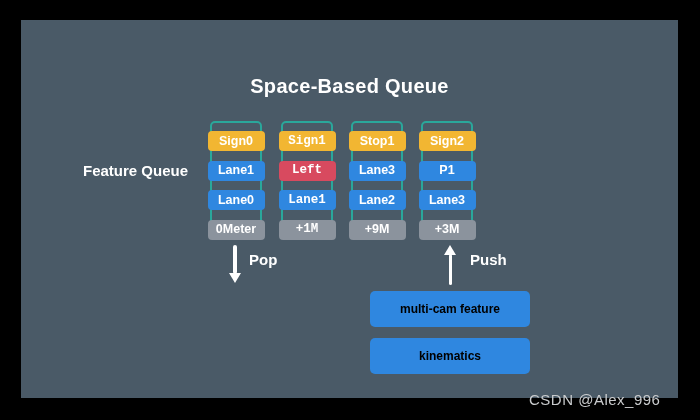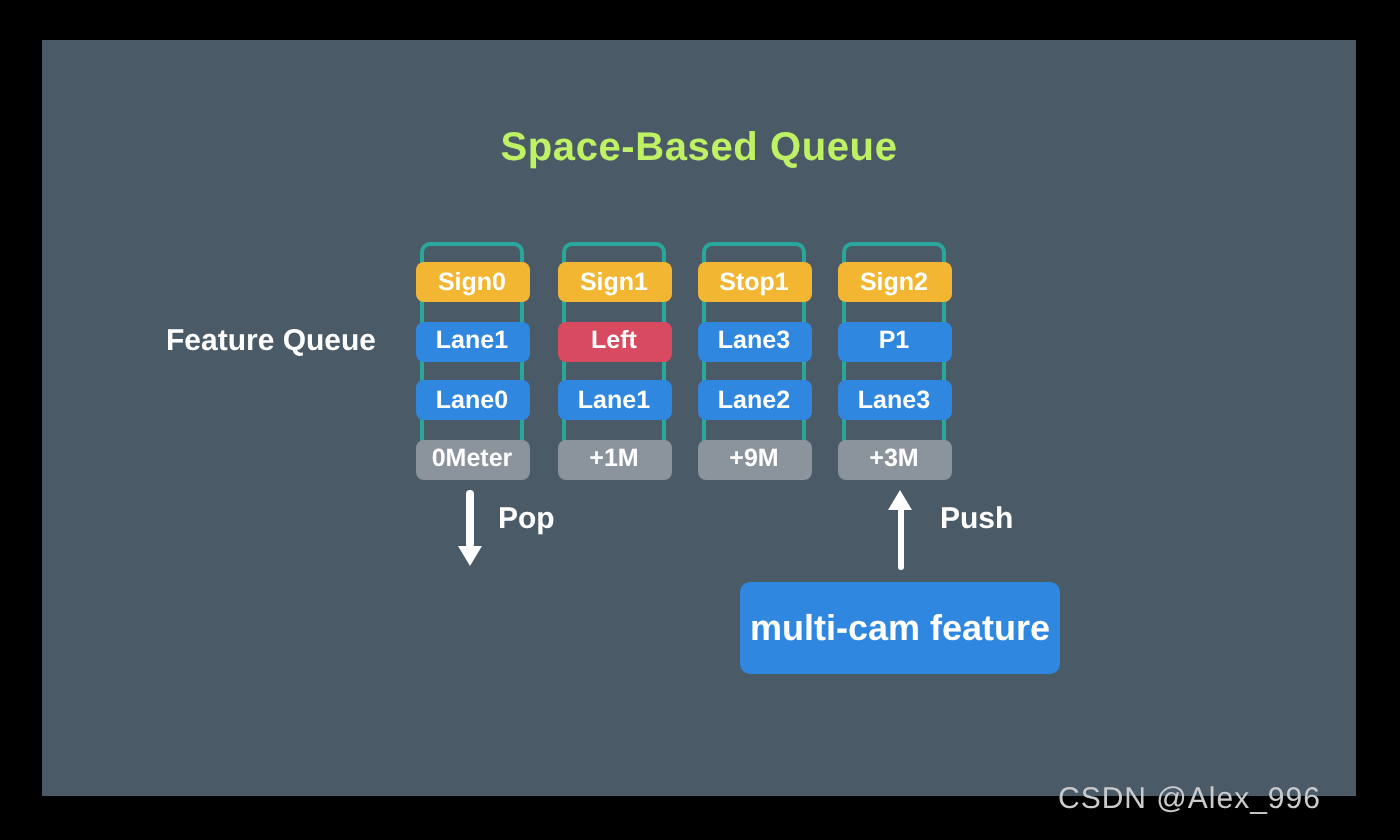--- a/index.html
+++ b/index.html
@@ -6,33 +6,33 @@
   body {
     width:700px; height:420px; position:relative; overflow:hidden;
     background:#000;
     font-family:"Liberation Sans", sans-serif;
   }
   .panel {
     position:absolute; left:21px; top:20px; width:657px; height:378px;
     background:var(--c-panel,#4A5A67);
   }
   .title {
-    position:absolute; left:0; top:43px; width:100%; text-align:center;
-    color:#bef264; font-size:20px; font-weight:bold; letter-spacing:0.3px;
+    position:absolute; left:0; top:55px; width:100%; text-align:center;
+    color:#ffffff; font-size:20px; font-weight:bold; letter-spacing:0.3px;
   }
   .fq-label {
     position:absolute; left:62px; top:142px;
     color:#fff; font-size:15px; font-weight:bold;
   }
   .qcol {
     position:absolute; top:101px; width:52px; height:119px;
     border:2px solid var(--c-teal,#2AA79B); border-radius:5px;
     box-sizing:border-box; background:transparent;
   }
-  .qcol.c0 { left:189px; } .qcol.c1 { left:260px; }
+  .qcol.c0 { left:189px; } .qcol.c1 { left:260px;font-family:Liberation Mono, monospace; }
   .qcol.c2 { left:330px; } .qcol.c3 { left:400px; }
   .qcell {
     position:absolute; left:-4.5px; width:57px; height:20px;
     border-radius:4px; color:#fff; font-size:12.5px; font-weight:bold;
     display:flex; align-items:center; justify-content:center; line-height:1;
   }
   .qcell.r0 { top:8px; } .qcell.r1 { top:37.5px; }
   .qcell.r2 { top:67px; } .qcell.r3 { top:96.5px;text-align:right; }
   .arrow-shaft { position:absolute; width:3.5px; background:#fff; border-radius:2px; }
   .pop-shaft  { left:212px; top:225px; height:29px; }
@@ -45,23 +45,23 @@
   }
   .push-head {
     left:423px; top:225px;
     border-left:6.5px solid transparent; border-right:6.5px solid transparent;
     border-bottom:10px solid #fff;
   }
   .arrow-label { position:absolute; color:#fff; font-size:15px; font-weight:bold; }
   .pop-label  { left:228px; top:231px; }
   .push-label { left:449px; top:231px; }
   .bluebox {
-    position:absolute; left:349px; width:160px; height:46px;
+    position:absolute; left:349px; width:160px; height:36px;
     background:var(--c-blue,#2F87E0); border-radius:5px;
-    color:#ffffff; font-size:18px; font-weight:bold;
+    color:#000000; font-size:12px; font-weight:bold;
     display:flex; align-items:center; justify-content:center;
   }
   .bb-multicam { top:271px; }
   .bb-kinematics { top:318px; }
   .wm-studio {
     position:absolute; left:16px; top:361px;
     color:#67747F; font-size:13px; font-weight:600;
   }
   .wm-csdn {
     position:absolute; left:529px; top:391px;
@@ -107,16 +107,17 @@
 
   <div class="arrow-shaft pop-shaft"></div>
   <div class="arrow-head pop-head"></div>
   <div class="arrow-label pop-label">Pop</div>
 
   <div class="arrow-shaft push-shaft"></div>
   <div class="arrow-head push-head"></div>
   <div class="arrow-label push-label">Push</div>
 
   <div class="bluebox bb-multicam">multi-cam feature</div>
+  <div class="bluebox bb-kinematics">kinematics</div>
 
 </div>
 
 <div class="wm-csdn">CSDN @Alex_996</div>
 
 </body></html>

